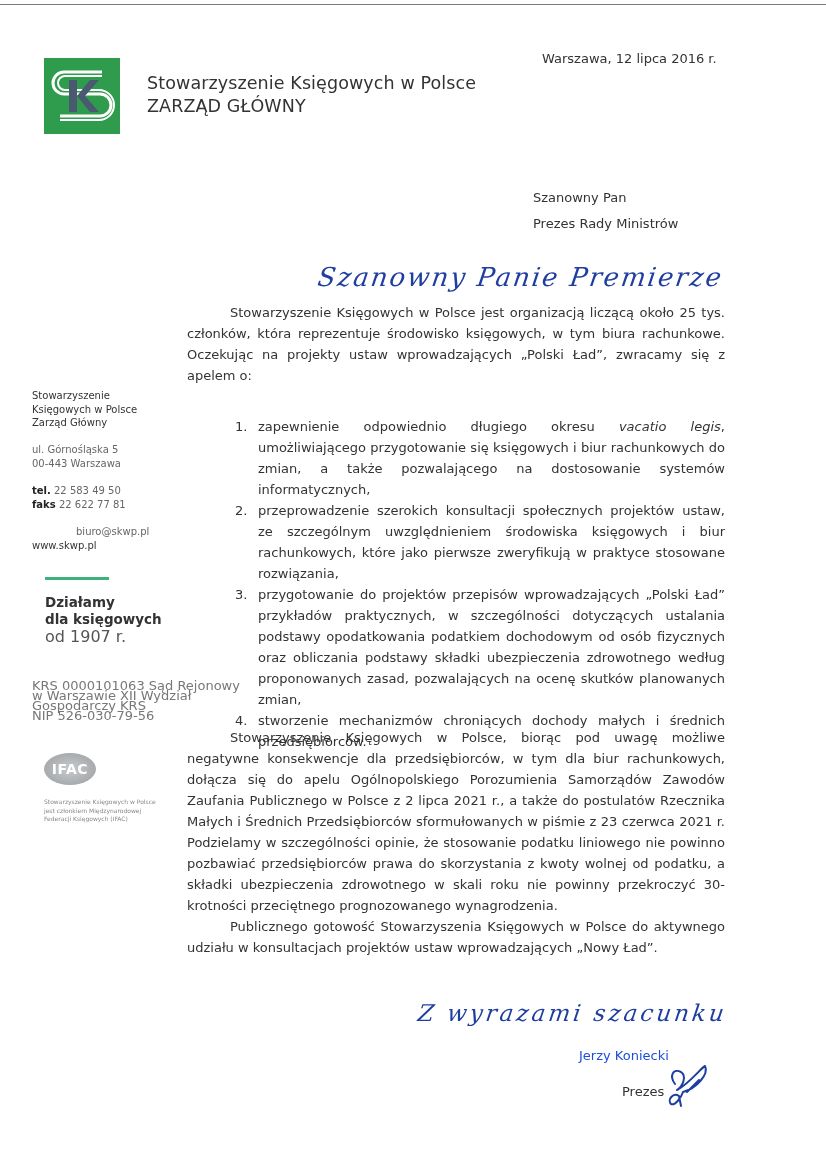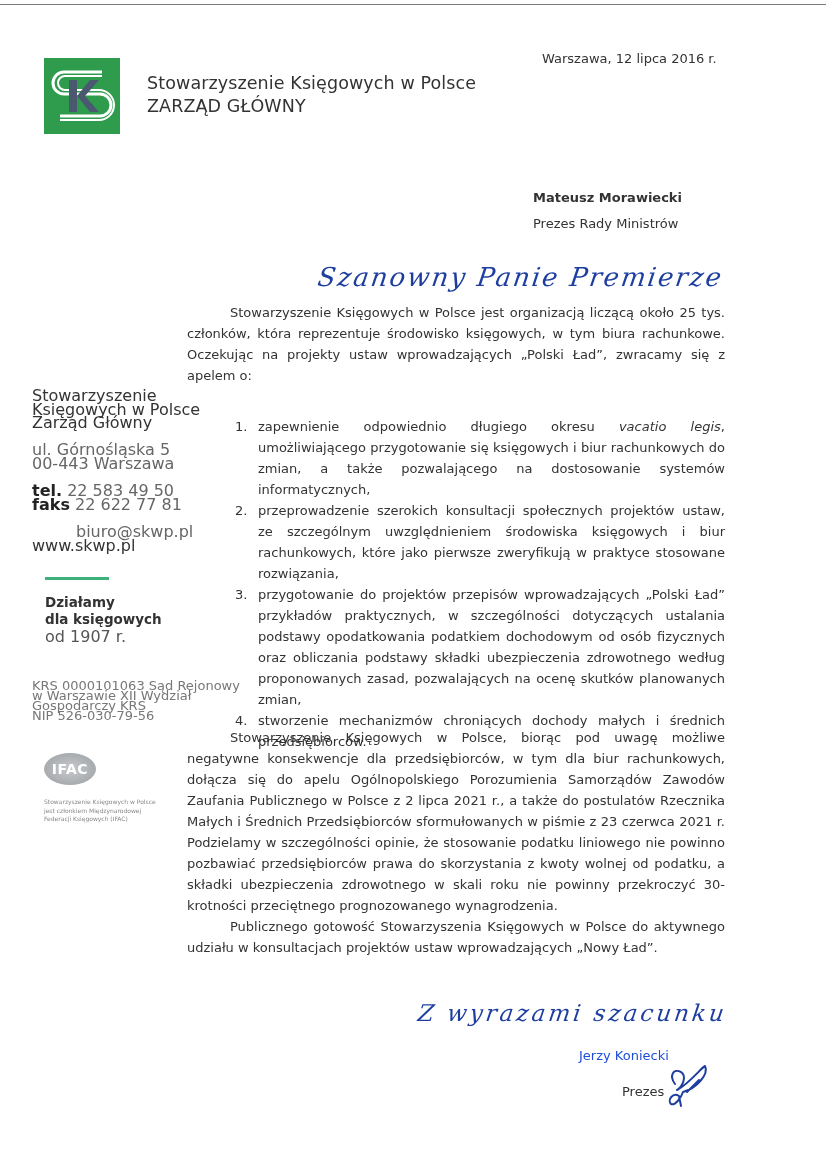--- a/index.html
+++ b/index.html
@@ -16,21 +16,21 @@
 
     .date { position: absolute; left: 542px; top: 51px; font-size: 13px; color: #333; white-space: nowrap; }
 
     .recipient { position: absolute; left: 533px; top: 185px; font-size: 13px; color: #333; line-height: 26px; }
     .recipient .bold { font-weight: bold; }
 
     .handwriting { position: absolute; color: #1f3fa0; font-family: "DejaVu Serif", serif; font-style: italic; }
     .salutation { left: 318px; top: 262px; font-size: 26px; letter-spacing: 2px; transform: skewX(-8deg); }
     .closing { left: 418px; top: 1000px; font-size: 23px; letter-spacing: 3px; transform: skewX(-8deg); }
 
-    .sidebar { position: absolute; left: 32px; font-size: 16px; color: #333; line-height: 13.5px; }
+    .sidebar { position: absolute; left: 32px; font-size: 10px; color: #333; line-height: 13.5px; }
     .sb-org { top: 389px; }
     .sb-addr { top: 443px; color: #666; }
     .sb-contact { top: 484px; color: #666; }
     .sb-contact b { color: #222; font-weight: bold; }
     .sb-web { top: 525px; }
     .sb-web .mail { color: #666; margin-left: 44px; }
     .sb-divider { position: absolute; left: 45px; top: 577px; width: 64px; height: 3px; background: #3cb17a; }
     .sb-motto { position: absolute; left: 45px; top: 594px; font-size: 13.5px; line-height: 17px; color: #333; }
     .sb-motto .b { font-weight: bold; }
     .sb-motto .y { font-size: 16px; color: #555; }
@@ -67,21 +67,21 @@
 </div>
 
 <div class="org-name">
   <div>Stowarzyszenie Księgowych w Polsce</div>
   <div>ZARZĄD GŁÓWNY</div>
 </div>
 
 <div class="date">Warszawa, 12 lipca 2016 r.</div>
 
 <div class="recipient">
-  <div class="bold">Mateusz Morawiecki</div>
+  <div>Szanowny Pan</div>
   <div>Prezes Rady Ministrów</div>
 </div>
 
 <div class="handwriting salutation">Szanowny Panie Premierze</div>
 
 <div class="sidebar sb-org">
   <div>Stowarzyszenie</div>
   <div>Księgowych w Polsce</div>
   <div>Zarząd Główny</div>
 </div>

